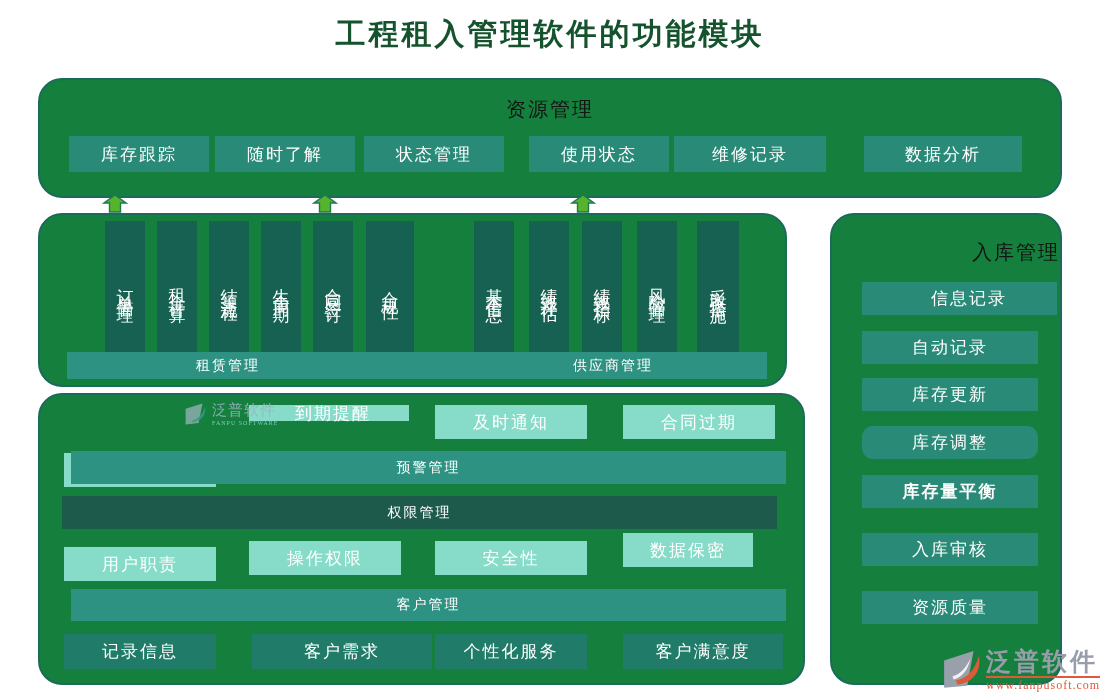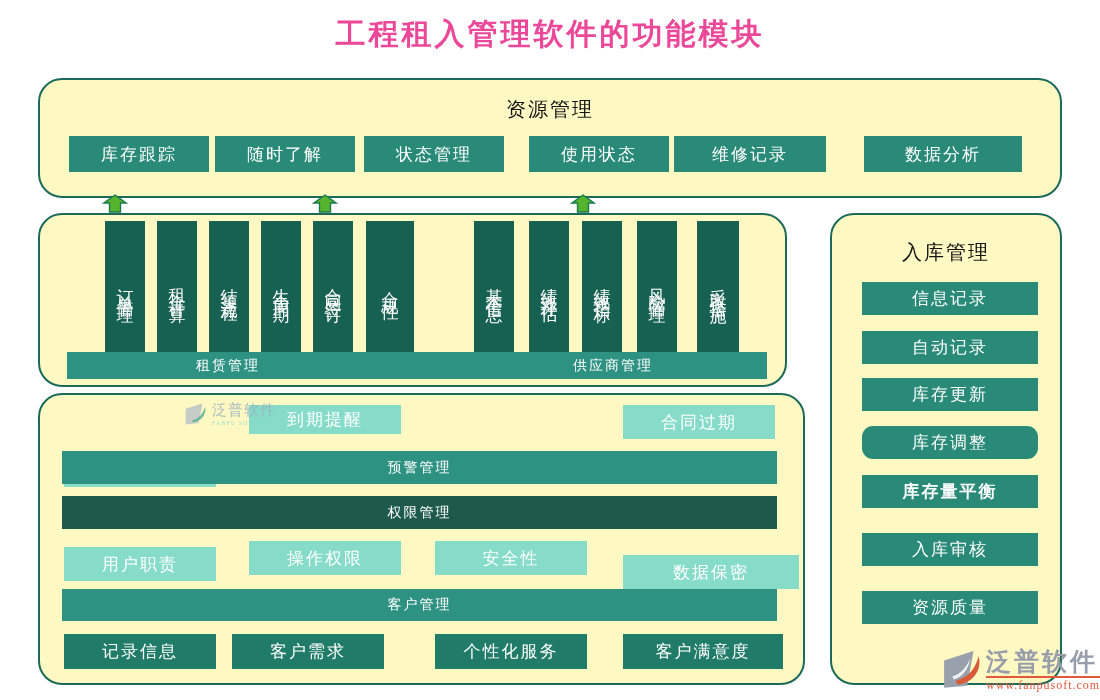--- a/index.html
+++ b/index.html
@@ -2,24 +2,24 @@
 <html><head>
 <meta charset="utf-8">
 <style>
   html,body{margin:0;padding:0;background:#fff;}
   .canvas{
     position:relative;width:1100px;height:700px;background:#ffffff;
     font-family:"Liberation Serif","DejaVu Serif",serif;overflow:hidden;
   }
   .title{
     position:absolute;top:14px;left:0;width:100%;text-align:center;
-    font-size:30px;font-weight:bold;color:#ec4899;letter-spacing:3px;
+    font-size:30px;font-weight:bold;color:#14532d;letter-spacing:3px;
   }
   .frame{
-    position:absolute;background:#fef9c3;
+    position:absolute;background:#15803d;
     border:2px solid #1b6a5a;border-radius:24px;
   }
   .box-header{
     position:absolute;left:0;width:100%;text-align:center;
     font-size:20px;color:#141414;letter-spacing:2px;
   }
   .btn{
     position:absolute;display:flex;align-items:center;justify-content:center;
     color:#ffffff;font-size:17px;letter-spacing:2px;white-space:nowrap;
   }
@@ -33,21 +33,21 @@
   .vcol span{
     writing-mode:vertical-rl;text-orientation:upright;
     color:#ffffff;font-size:17px;letter-spacing:6px;
   }
   .hbar{
     position:absolute;color:#ffffff;font-size:14px;letter-spacing:2px;
     text-align:center;
   }
   .span-bar{background:#2e9282;}
   .span-bar span{position:absolute;top:0;transform:translateX(-50%);}
-  .bar-mid {background:#2e9282;}
+  .bar-mid {background:#2e9282;margin-left:9px;}
   .bar-dark{background:#1d5a4c;}
   .arrow{position:absolute;}
   .wm{
     position:absolute;left:183px;top:401px;display:flex;align-items:center;
     gap:3px;opacity:0.85;pointer-events:none;
   }
   .wm-text{display:flex;flex-direction:column;line-height:1;}
   .wm-name{font-size:15px;color:#9bb3c4;letter-spacing:1px;}
   .wm-sub{font-size:6px;color:#8ed8ca;letter-spacing:1px;margin-top:2px;}
   .brand{
@@ -116,43 +116,44 @@
 
     <div class="hbar span-bar" style="left:27px;top:137px;width:700px;height:27px;line-height:27px;">
       <span style="left:23%;">租赁管理</span>
       <span style="left:78%;">供应商管理</span>
     </div>
   </div>
 
   <div class="frame" style="left:38px;top:393px;width:763px;height:288px;">
 
     <div class="btn light" style="left:24px;top:10px;width:152px;height:34px;margin-top:48px;">库存预警</div>
-    <div class="btn light" style="left:209px;top:10px;width:152px;height:29px;">到期提醒</div>
+    <div class="btn light" style="left:209px;top:10px;width:152px;height:16px;padding-left:8px;">到期提醒</div>
+    <div class="btn light" style="left:395px;top:10px;width:152px;height:34px;">及时通知</div>
     <div class="btn light" style="left:583px;top:10px;width:152px;height:34px;">合同过期</div>
 
     <div class="hbar bar-mid" style="left:22px;top:56px;width:715px;height:33px;line-height:33px;">预警管理</div>
 
     <div class="hbar bar-dark" style="left:22px;top:101px;width:715px;height:33px;line-height:33px;">权限管理</div>
 
     <div class="btn light" style="left:24px;top:152px;width:152px;height:34px;">用户职责</div>
     <div class="btn light" style="left:209px;top:146px;width:152px;height:34px;">操作权限</div>
     <div class="btn light" style="left:395px;top:146px;width:152px;height:34px;">安全性</div>
-    <div class="btn light" style="left:583px;top:160px;width:176px;height:34px;">数据保密</div>
+    <div class="btn light" style="left:583px;top:138px;width:130px;height:34px;">数据保密</div>
 
     <div class="hbar bar-mid" style="left:22px;top:194px;width:715px;height:32px;line-height:32px;">客户管理</div>
 
     <div class="btn darkbtn" style="left:24px;top:239px;width:152px;height:35px;">记录信息</div>
-    <div class="btn darkbtn" style="left:192px;top:239px;width:152px;height:35px;">客户需求</div>
+    <div class="btn darkbtn" style="left:212px;top:239px;width:180px;height:35px;">客户需求</div>
     <div class="btn darkbtn" style="left:395px;top:239px;width:152px;height:35px;">个性化服务</div>
     <div class="btn darkbtn" style="left:583px;top:239px;width:160px;height:35px;">客户满意度</div>
   </div>
 
   <div class="frame" style="left:830px;top:213px;width:228px;height:468px;">
-    <div class="box-header" style="top:24px;">入库管理</div>
-    <div class="btn teal" style="left:30px;top:67px;width:176px;height:33px;">信息记录</div>
+    <div class="box-header" style="top:24px;text-align:right;">入库管理</div>
+    <div class="btn teal" style="left:30px;top:67px;width:176px;height:33px;padding-left:19px;">信息记录</div>
     <div class="btn teal" style="left:30px;top:116px;width:176px;height:33px;">自动记录</div>
     <div class="btn teal" style="left:30px;top:163px;width:176px;height:33px;">库存更新</div>
     <div class="btn teal" style="left:30px;top:211px;width:176px;height:33px;border-radius:11px;">库存调整</div>
     <div class="btn teal" style="left:30px;top:260px;width:176px;height:33px;font-weight:bold;">库存量平衡</div>
     <div class="btn teal" style="left:30px;top:318px;width:176px;height:33px;">入库审核</div>
     <div class="btn teal" style="left:30px;top:376px;width:176px;height:33px;">资源质量</div>
   </div>
 
   <svg class="arrow" style="left:102px;top:194px;" width="26" height="19" viewBox="0 0 26 19">
     <polygon points="13,1 24,9 18.5,9 18.5,18 7.5,18 7.5,9 2,9" fill="#55b42c" stroke="#1b7a4e" stroke-width="1.4"></polygon>

